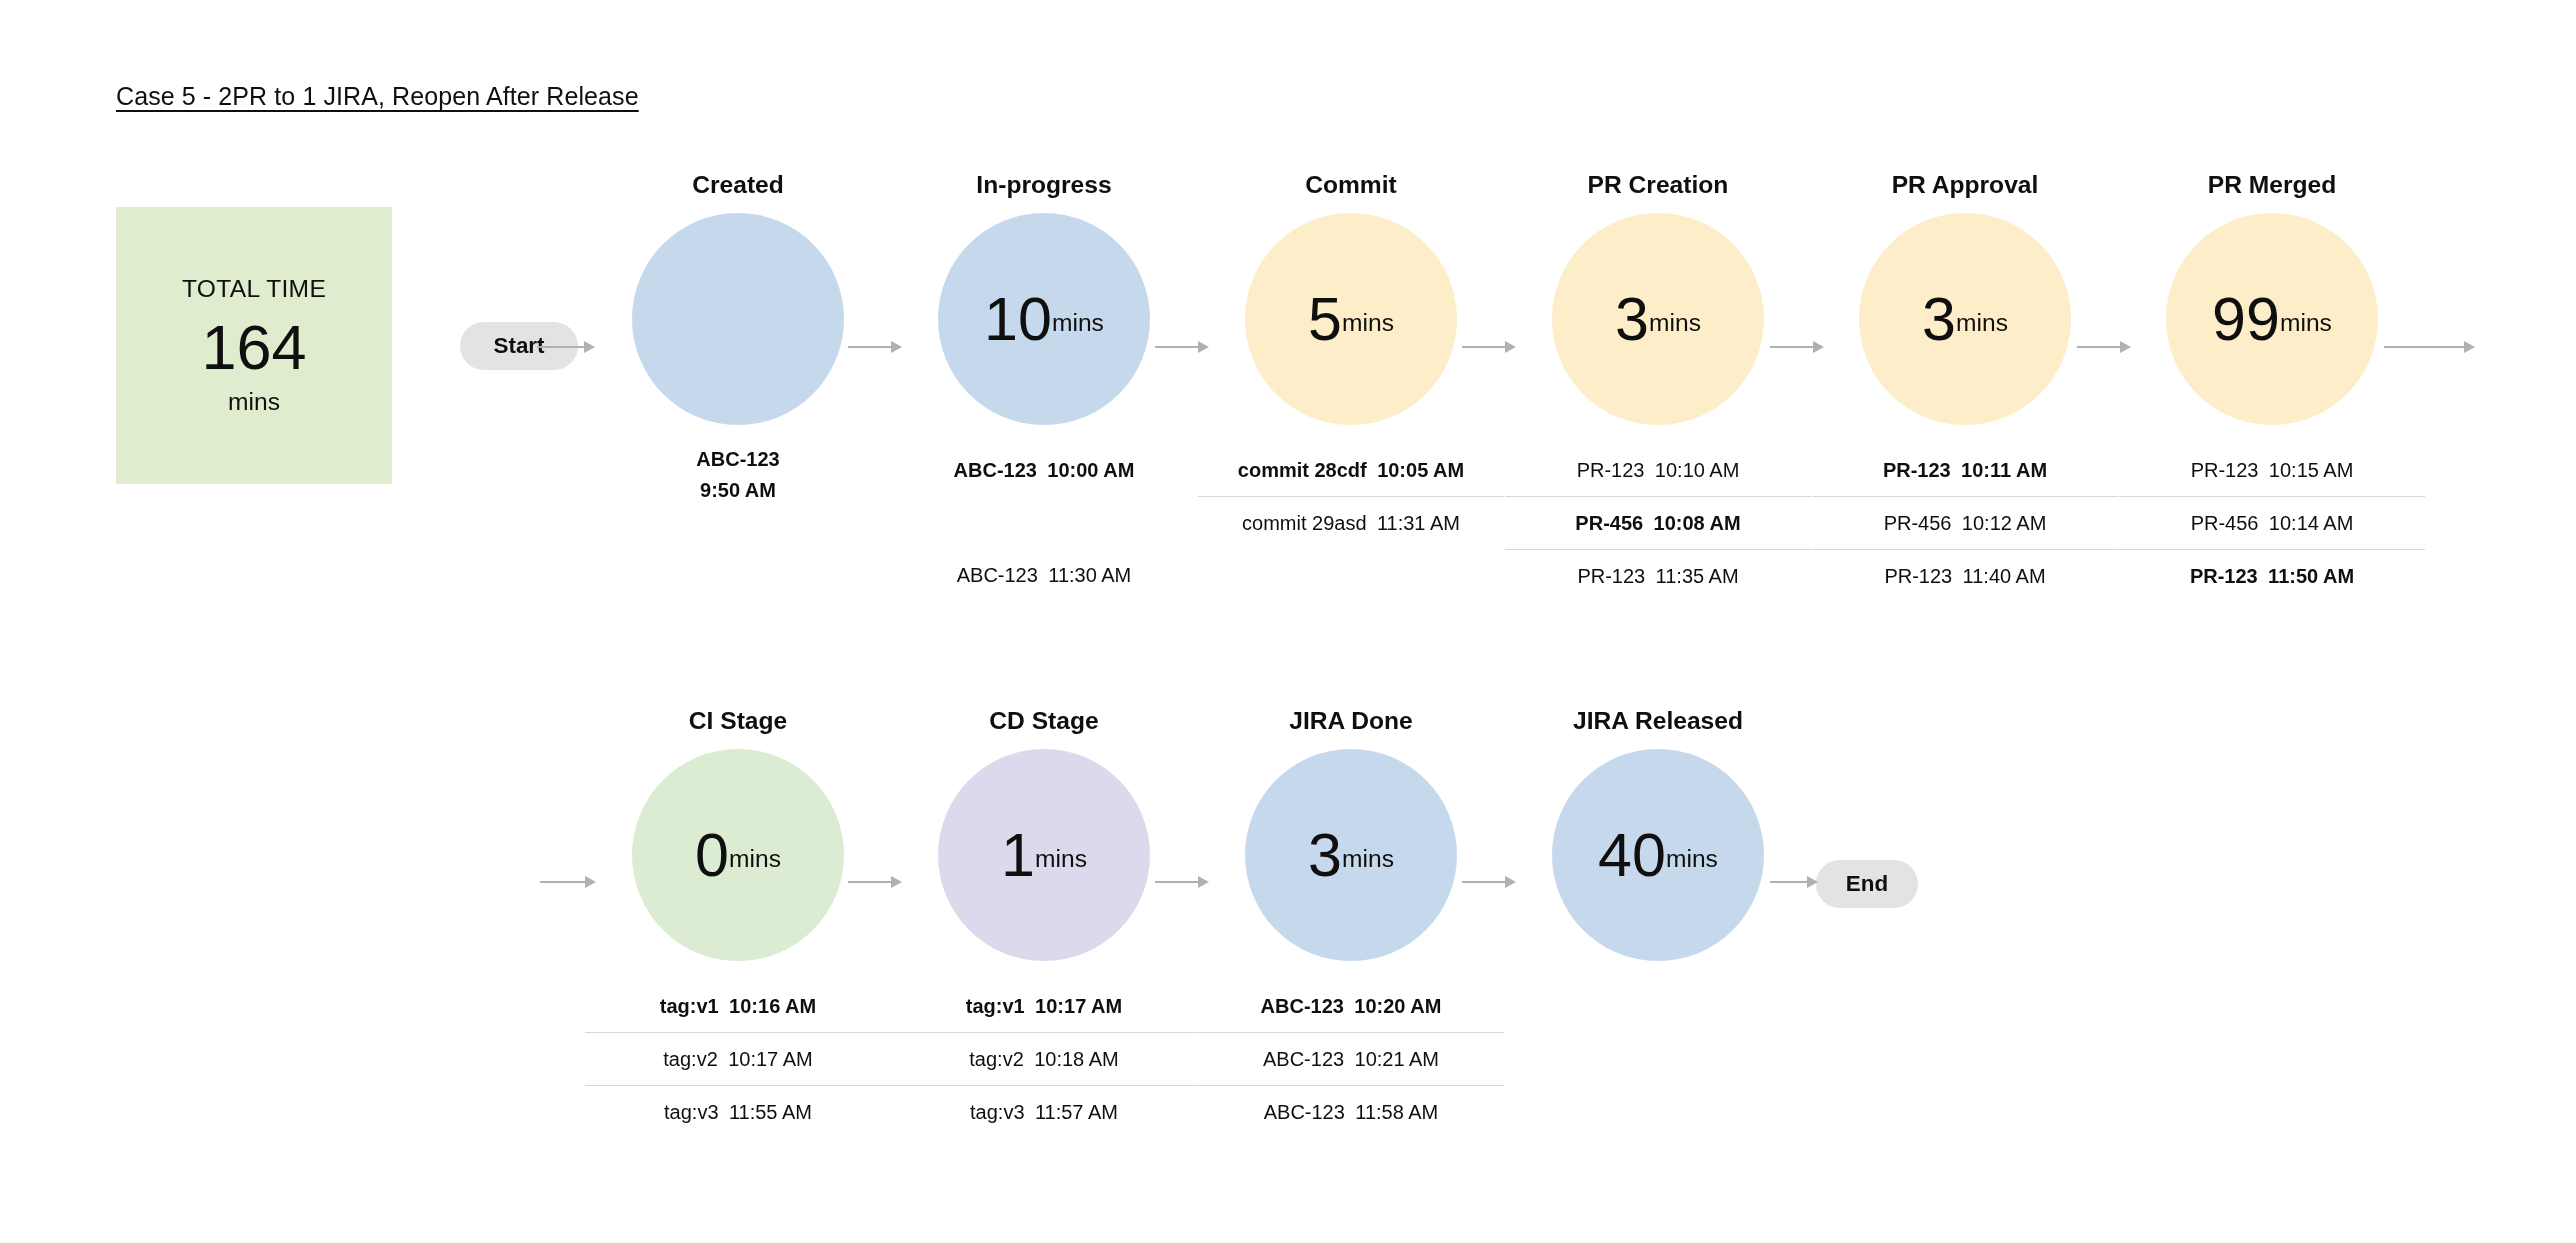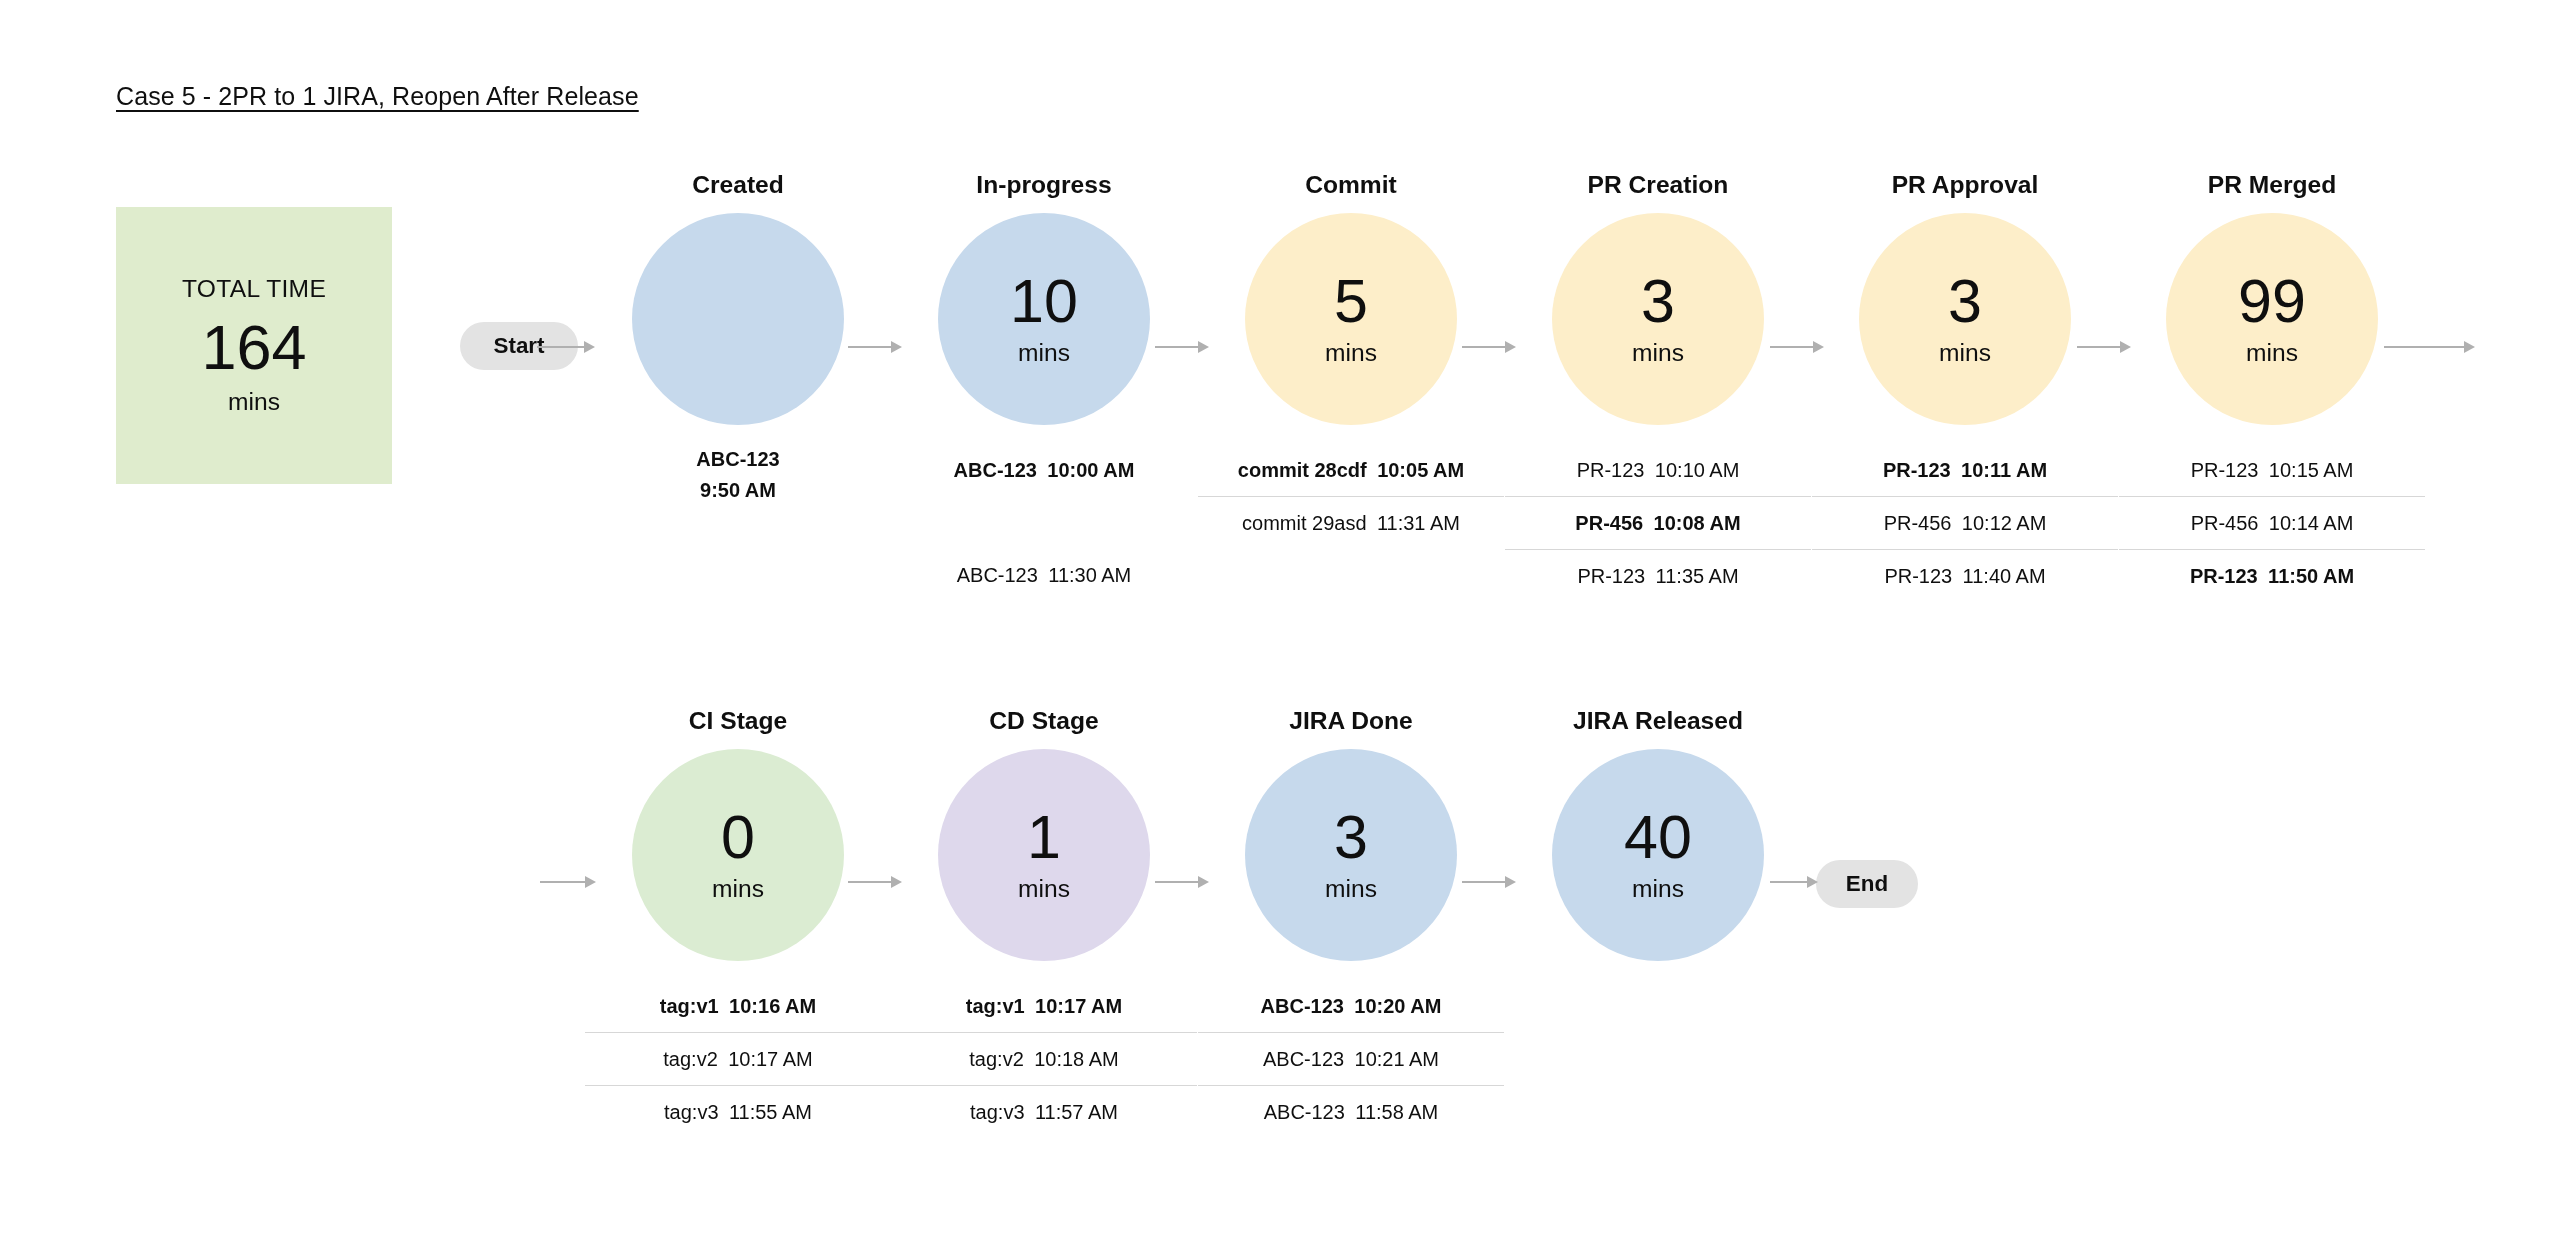--- a/index.html
+++ b/index.html
@@ -91,21 +91,21 @@
     font-weight: 700;
     margin-bottom: 12px;
     height: 30px;
   }
   .circle {
     width: 212px;
     height: 212px;
     border-radius: 50%;
     margin: 0 auto;
     display: flex;
-    flex-direction: column;
+    flex-direction: row;
     align-items: center;
     justify-content: center;
   }
   .circle .val {
     font-size: 61px;
     line-height: 1;
     font-weight: 400;
   }
   .circle .unit {
     font-size: 24.6px;

